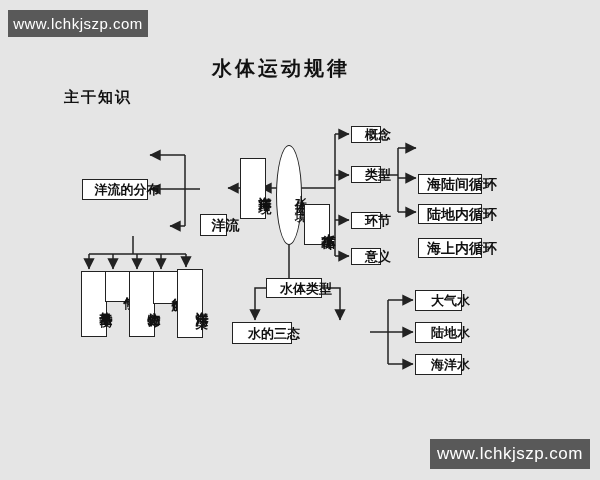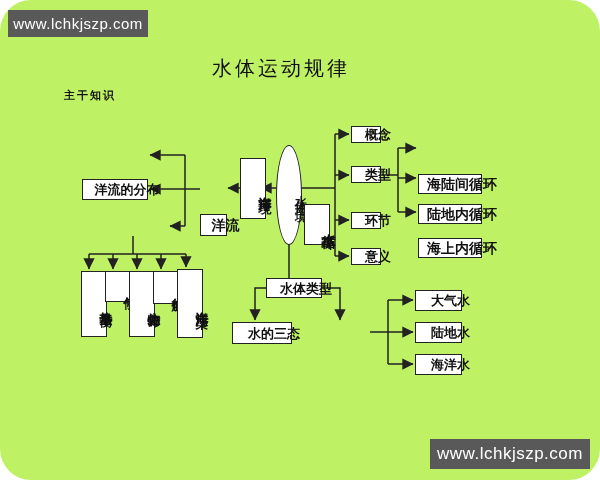--- a/index.html
+++ b/index.html
@@ -1,32 +1,32 @@
 <!DOCTYPE html>
 <html><head>
 <meta charset="utf-8">
 <style>
   html,body{margin:0;padding:0;background:#ffffff;}
   #canvas{
-    position:relative;width:600px;height:480px;background:#bef264;overflow:hidden;
-    font-family:"DejaVu Serif","Liberation Serif",serif;color:#111111;border-radius:31px;
+    position:relative;width:600px;height:480px;background:#e5e5e5;overflow:hidden;
+    font-family:"DejaVu Serif","Liberation Serif",serif;color:#111111;
   }
   .banner{
     position:absolute;background:#595959;color:#ffffff;
     font-family:"Liberation Sans","DejaVu Sans",sans-serif;
     display:flex;align-items:center;justify-content:center;letter-spacing:0.5px;
   }
   #banner-top{left:8px;top:10px;width:140px;height:27px;font-size:15px;}
   #banner-bottom{left:430px;top:439px;width:160px;height:30px;font-size:17px;}
   #title{
     position:absolute;left:171px;top:55px;width:220px;text-align:center;
-    font-size:20px;font-weight:normal;letter-spacing:3px;
+    font-size:20px;font-weight:bold;letter-spacing:3px;
   }
   #subtitle{
-    position:absolute;left:64px;top:88px;font-size:11px;font-weight:bold;letter-spacing:2px;
+    position:absolute;left:64px;top:88px;font-size:15px;font-weight:bold;letter-spacing:2px;
   }
   svg.wires{position:absolute;left:0;top:0;z-index:1;}
   .node{
     position:absolute;box-sizing:border-box;border:1.5px solid #222222;background:#ffffff;
     display:flex;align-items:center;justify-content:center;
     font-weight:bold;font-size:13px;line-height:1;z-index:2;white-space:nowrap;padding-left:24px;
   }
   .v{writing-mode:vertical-rl;text-orientation:upright;letter-spacing:1px;}
   .s{font-size:14px;margin-top:36px;}
   .ellipse{border-radius:50%;letter-spacing:5px;font-size:12px;}

